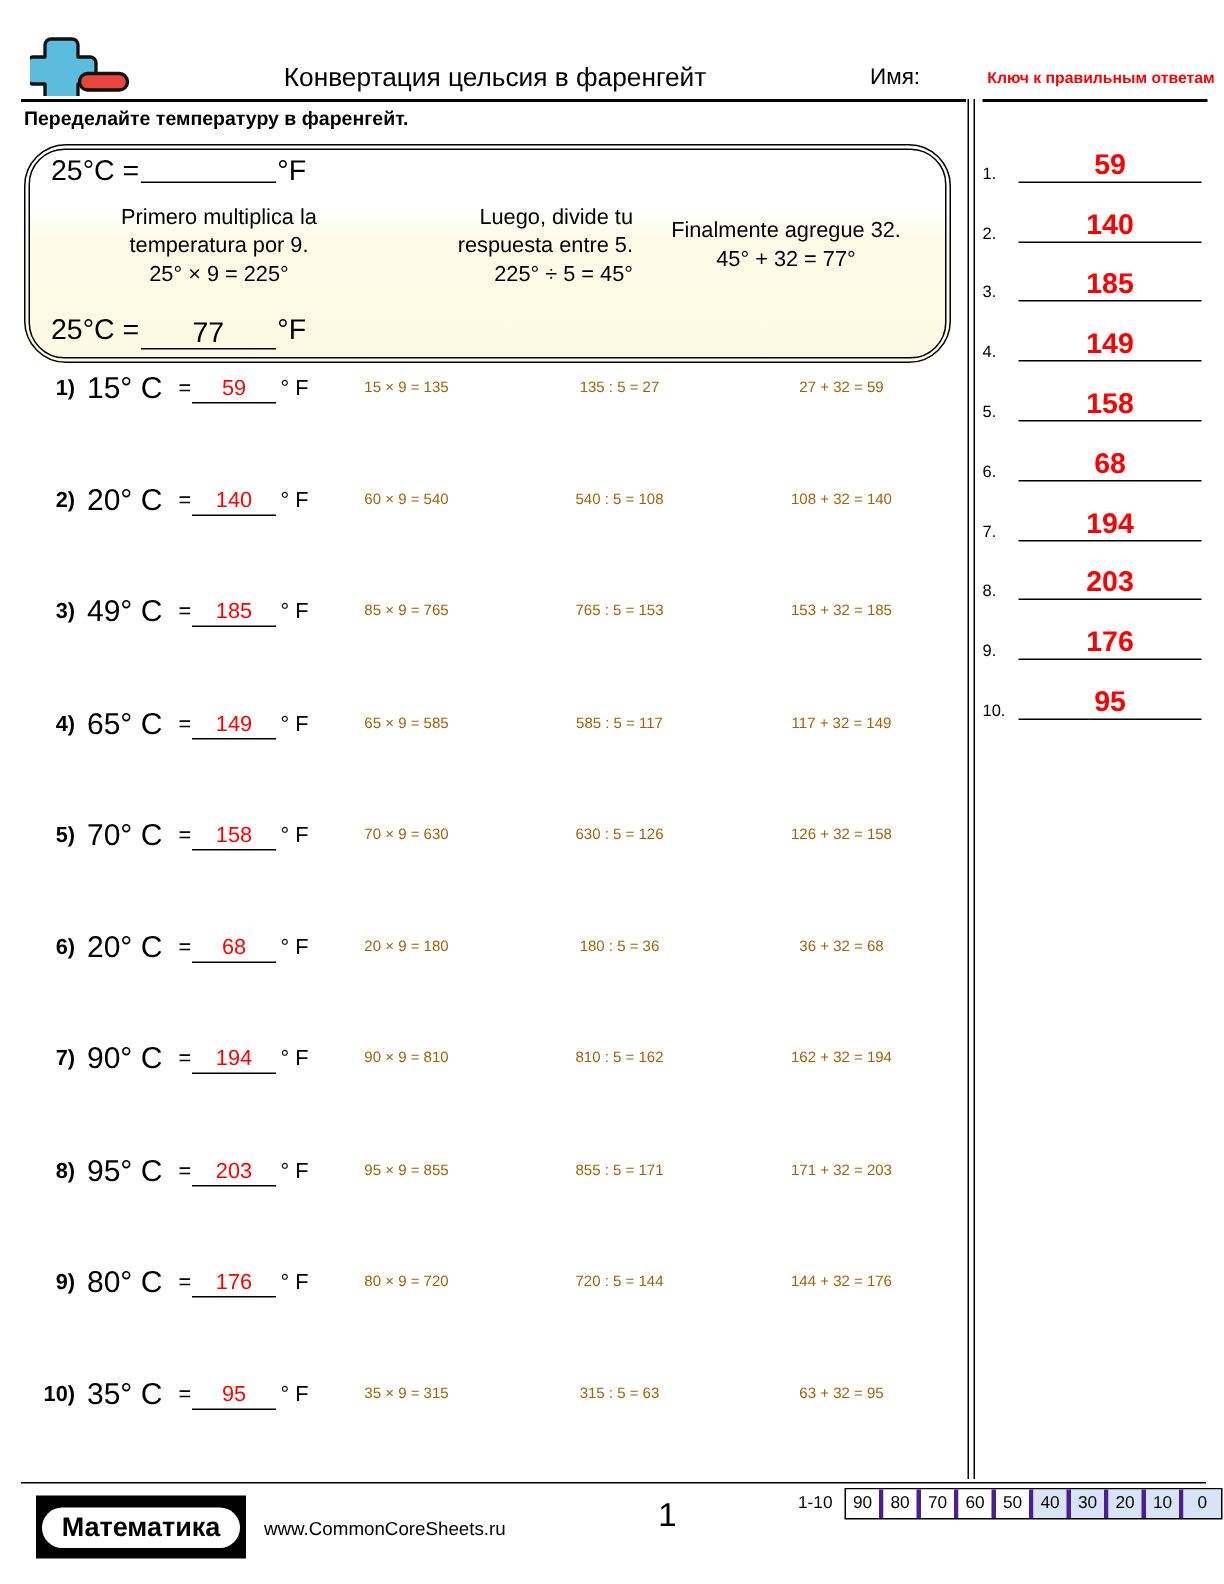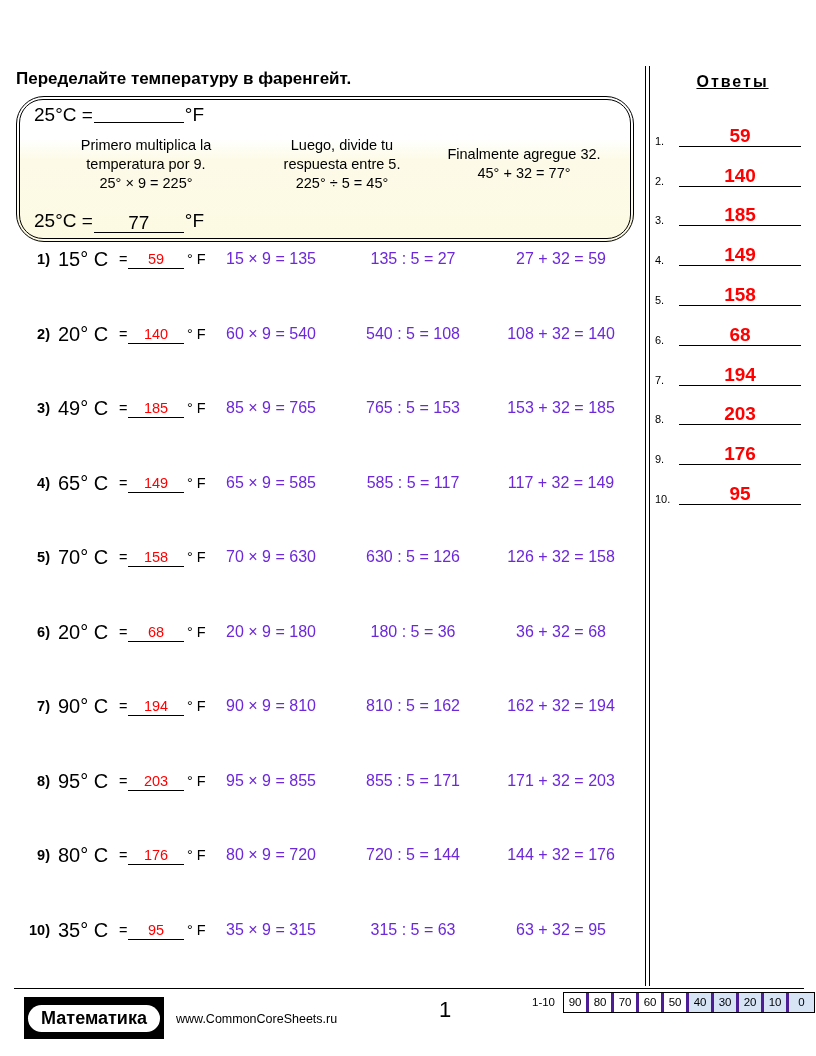--- a/index.html
+++ b/index.html
@@ -70,21 +70,21 @@
     position: absolute;
     left: 655px; top: 66px;
     width: 150px; height: 0;
     border-top: 2px solid #000;
   }
 
   
   #directions {
     position: absolute;
     left: 16px; top: 70px;
-    font-size: 17px;
+    font-size: 13px;
     font-weight: bold;
     line-height: 18px;
     text-align: center;
   }
 
   
   #divider {
     position: absolute;
     left: 645px; top: 66px;
     width: 5px; height: 920px;
@@ -138,21 +138,21 @@
     margin: 0 1px;
     vertical-align: -2px;
   }
   .ex-step {
     position: absolute;
     text-align: center;
     font-size: 14.5px;
     line-height: 19px;
   }
   #ex-step-1 { left: 46px;  top: 136px; width: 200px; }
-  #ex-step-2 { left: 262px; top: 136px; width: 160px; }
+  #ex-step-2 { left: 262px; top: 136px; width: 160px; text-align: right; }
   #ex-step-3 { left: 428px; top: 145px; width: 192px; }
 
   
   #problems {
     position: absolute;
     left: 0; top: 250px;
     width: 645px;
   }
   .prob-row {
     position: relative;
@@ -194,22 +194,22 @@
   .pr-f {
     position: absolute;
     left: 187px; top: 0;
     font-size: 14.5px;
     line-height: 18px;
     white-space: nowrap;
   }
   .pr-step {
     position: absolute;
     top: 0;
-    color: #6d28d9;
-    font-size: 16px;
+    color: #a16207;
+    font-size: 10px;
     line-height: 18px;
     text-align: center;
     white-space: nowrap;
   }
   .pr-step1 { left: 205px; width: 132px; }
   .pr-step2 { left: 345px; width: 136px; }
   .pr-step3 { left: 486px; width: 150px; }
 
   
   #answers-panel {
@@ -325,20 +325,36 @@
     background: #ffffff;
   }
   .score-cell:last-child { border-right: none; }
   .score-cell.hl { background: #d6e4f6; }
 </style>
 </head>
 <body>
 
 <div id="page">
 
+  <div id="header">
+
+    <div id="logo">
+      <svg width="72" height="42" viewBox="0 0 72 42">
+        <path d="M14 4 h14 a4 4 0 0 1 4 4 v8 h8 a4 4 0 0 1 4 4 v10 a4 4 0 0 1 -4 4 h-8 v8 a4 4 0 0 1 -4 4 h-14 a4 4 0 0 1 -4 -4 v-8 h-8 a4 4 0 0 1 -4 -4 v-10 a4 4 0 0 1 4 -4 h8 v-8 a4 4 0 0 1 4 -4 z" fill="#5bbcdd" stroke="#111111" stroke-width="2.2" stroke-linejoin="round"></path>
+        <rect x="33" y="27" width="32" height="11" rx="5.5" fill="#e8453c" stroke="#111111" stroke-width="2.2"></rect>
+      </svg>
+    </div>
+
+    <div id="worksheet-title">Конвертация цельсия в фаренгейт</div>
+    <div id="name-label">Имя:</div>
+    <div id="answer-key-label">Ключ к правильным ответам</div>
+
+    <div id="header-rule-left"></div>
+    <div id="header-rule-right"></div>
+  </div>
 
   <div id="directions">Переделайте температуру в фаренгейт.</div>
 
   <div id="divider">
     <span class="l1"></span>
     <span class="l2"></span>
   </div>
 
   <div id="example-box"></div>
   <div id="example-box-inner"></div>
@@ -465,21 +481,20 @@
         <span class="pr-eq">=</span>
         <span class="pr-answer">95</span>
         <span class="pr-f">° F</span>
         <span class="pr-step pr-step1">35 × 9 = 315</span>
         <span class="pr-step pr-step2">315 : 5 = 63</span>
         <span class="pr-step pr-step3">63 + 32 = 95</span>
       </div>
     </div>
 
   <div id="answers-panel">
-    <div id="answers-title">Ответы</div>
     <div id="answers-list">
         <div class="ans-row">
           <span class="ans-idx">1.</span>
           <span class="ans-val">59</span>
         </div>
         <div class="ans-row">
           <span class="ans-idx">2.</span>
           <span class="ans-val">140</span>
         </div>
         <div class="ans-row">

